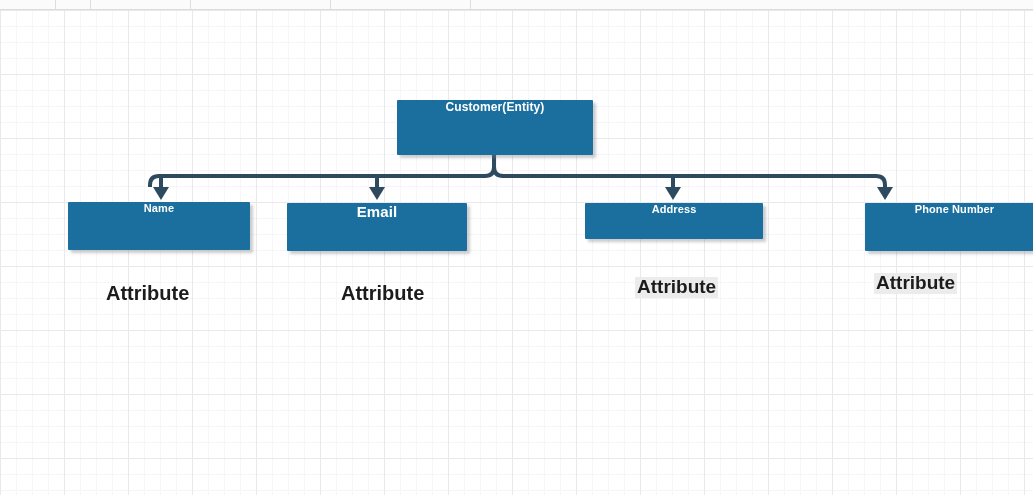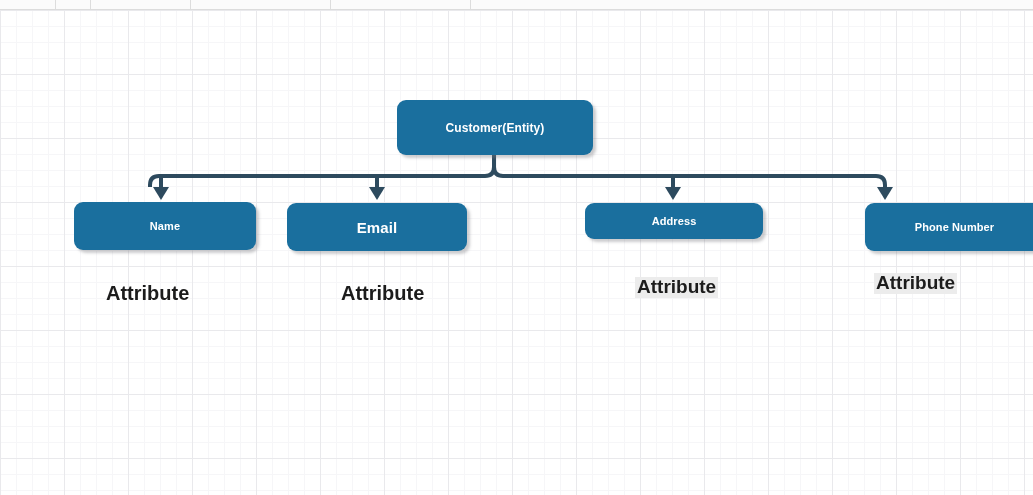--- a/index.html
+++ b/index.html
@@ -55,23 +55,23 @@
     top: 0;
     width: 1033px;
     height: 495px;
     pointer-events: none;
   }
 
   .node {
     position: absolute;
     box-sizing: border-box;
     background: #1a6f9e;
-    border-radius: 9px;
+    border-radius: 1px;
     display: flex;
-    align-items: center;
+    align-items: flex-start;
     justify-content: center;
     color: #ffffff;
     font-weight: bold;
     font-size: 12px;
     letter-spacing: 0.1px;
     box-shadow: 3px 3px 3px rgba(120,120,125,0.38);
     text-align: center;
   }
 
   .caption {
@@ -112,21 +112,21 @@
       <polygon points="369,187 385,187 377,200" fill="#2d4a5e"></polygon>
       <path d="M 673 176 L 673 187" fill="none" stroke="#2d4a5e" stroke-width="4" stroke-linecap="butt" stroke-linejoin="round"></path>
       <polygon points="665,187 681,187 673,200" fill="#2d4a5e"></polygon>
       <polygon points="877,187 893,187 885,200" fill="#2d4a5e"></polygon>
     </svg>
 
   <div id="nodes">
       <div class="node" style="left: 397px; top: 100px; width: 196px; height: 55px; font-size: 12px; background: rgb(26, 111, 158); color: rgb(255, 255, 255);">
         <span>Customer(Entity)</span>
       </div>
-      <div class="node" style="left: 74px; top: 202px; width: 182px; height: 48px; font-size: 11px; background: rgb(26, 111, 158); color: rgb(255, 255, 255);">
+      <div class="node" style="left: 68px; top: 202px; width: 182px; height: 48px; font-size: 11px; background: rgb(26, 111, 158); color: rgb(255, 255, 255);">
         <span>Name</span>
       </div>
       <div class="node" style="left: 287px; top: 203px; width: 180px; height: 48px; font-size: 15px; background: rgb(26, 111, 158); color: rgb(255, 255, 255);">
         <span>Email</span>
       </div>
       <div class="node" style="left: 585px; top: 203px; width: 178px; height: 36px; font-size: 11px; background: rgb(26, 111, 158); color: rgb(255, 255, 255);">
         <span>Address</span>
       </div>
       <div class="node" style="left: 817px; top: 203px; width: 179px; height: 48px; font-size: 11px; background: rgb(26, 111, 158); color: rgb(255, 255, 255); margin-left: 48px;">
         <span>Phone Number</span>

